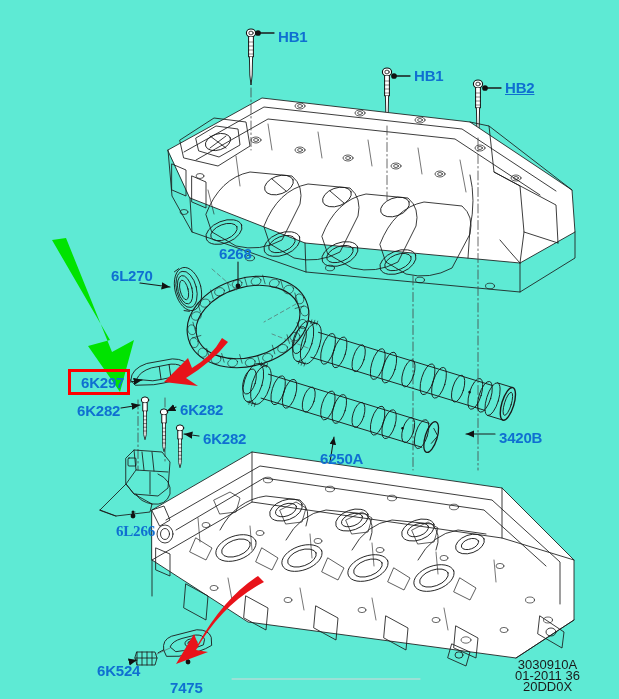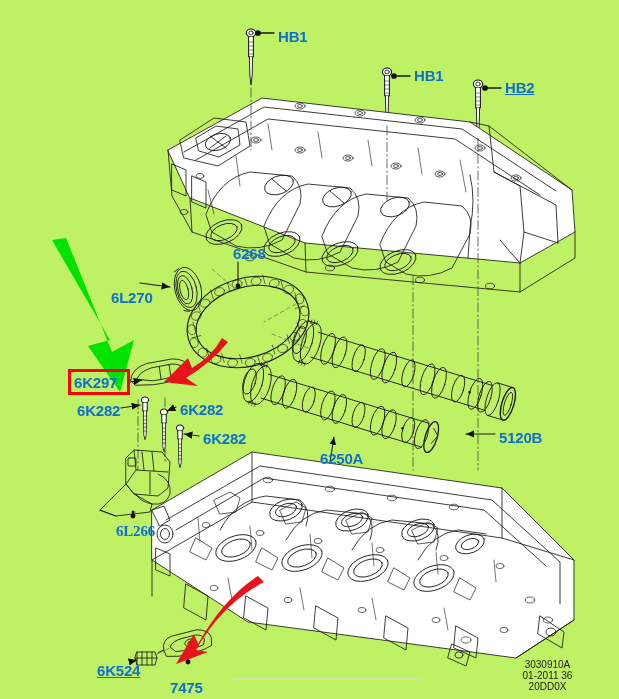--- a/index.html
+++ b/index.html
@@ -1,24 +1,24 @@
 <!DOCTYPE html>
 <html><head>
 <meta charset="utf-8">
 <style>
   html,body{margin:0;padding:0;background:#ffffff;}
   body{width:619px;height:699px;overflow:hidden;
        font-family:"Liberation Sans",sans-serif;}
-  #stage{position:relative;width:619px;height:699px;background:#bef264;}
+  #stage{position:relative;width:619px;height:699px;background:#5eead4;}
   #art{position:absolute;left:0;top:0;width:619px;height:699px;}
   .lbl{position:absolute;color:#0f6fd1;font-weight:bold;font-size:15px;
        font-family:"Liberation Sans",sans-serif;white-space:nowrap;
        letter-spacing:-0.2px;line-height:1;}
   .hl-box{position:absolute;border:3px solid #ff0000;background:transparent;}
-  .corner{position:absolute;color:#1a1a1a;font-size:10px;line-height:11px;
+  .corner{position:absolute;color:#1a1a1a;font-size:13px;line-height:11px;
           font-family:"Liberation Sans",sans-serif;text-align:center;white-space:nowrap;}
 </style>
 </head>
 <body>
 
 <div id="stage">
 
 <svg id="art" viewBox="0 0 619 699" xmlns="http://www.w3.org/2000/svg">
   <defs>
     <marker id="dot" markerWidth="6" markerHeight="6" refX="3" refY="3" orient="auto">
@@ -451,30 +451,30 @@
     <path d="M264,582 Q222,604 196,650 L208,652 L176,664 L194,634 L198,644
              Q224,598 258,576 Z"></path>
   </g>
 </svg>
 
 <div class="hl-box" style="left:68px;top:369px;width:56px;height:20px;"></div>
 
 <div class="lbl" style="left:278px;top:29px;">HB1</div>
 <div class="lbl" style="left:414px;top:68px;">HB1</div>
 <div class="lbl" style="left:505px;top:80px;text-decoration:underline;">HB2</div>
-<div class="lbl" style="left:219px;top:246px;margin-left:14px;">6268</div>
-<div class="lbl" style="left:111px;top:290px;text-align:right;">6L270</div>
-<div class="lbl" style="left:74px;top:375px;">6K297</div>
+<div class="lbl" style="left:219px;top:246px;">6268</div>
+<div class="lbl" style="left:111px;top:268px;text-align:right;">6L270</div>
+<div class="lbl" style="left:81px;top:375px;">6K297</div>
 <div class="lbl" style="left:77px;top:403px;">6K282</div>
 <div class="lbl" style="left:180px;top:402px;">6K282</div>
 <div class="lbl" style="left:203px;top:431px;">6K282</div>
 <div class="lbl" style="left:116px;top:524px;font-family:Liberation Serif, serif;">6L266</div>
 <div class="lbl" style="left:320px;top:451px;">6250A</div>
-<div class="lbl" style="left:499px;top:430px;">5120B</div>
-<div class="lbl" style="left:97px;top:663px;text-decoration:underline;">6K524</div>
+<div class="lbl" style="left:499px;top:430px;">3420B</div>
+<div class="lbl" style="left:97px;top:663px;">6K524</div>
 <div class="lbl" style="left:170px;top:680px;">7475</div>
 
 <div class="corner" style="left:500px;top:659px;width:95px;">
   <div>3030910A</div>
   <div>01-2011 36</div>
   <div>20DD0X</div>
 </div>
 
 </div>
 

